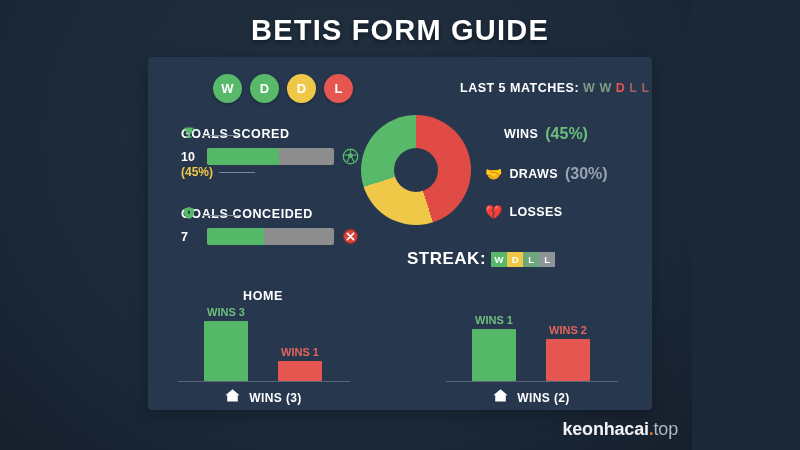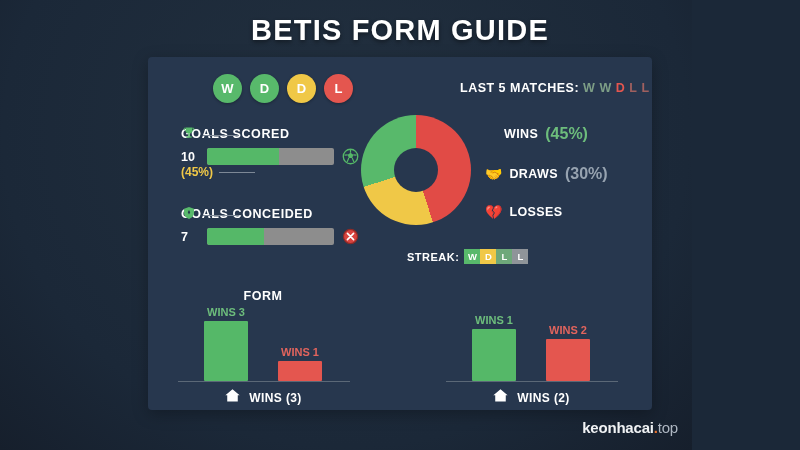--- a/index.html
+++ b/index.html
@@ -89,21 +89,21 @@
 
   
   .right-leg { position: absolute; display: flex; align-items: center; gap: 7px; white-space: nowrap; }
   .leg-label { color: #ffffff; font-size: 12.5px; font-weight: bold; letter-spacing: .4px; }
   .leg-pct-green { color: #6dbd7c; font-weight: bold; }
   .leg-pct-grey { color: #97a3b0; font-weight: bold; }
   .emoji { font-size: 14px; line-height: 1; }
 
   
   .streak { position: absolute; left: 259px; top: 192px; display: flex; align-items: center; gap: 5px; }
-  .streak-label { color: #ffffff; font-size: 11px; font-weight: bold; letter-spacing: .5px; }
+  .streak-label { color: #ffffff; font-size: 17px; font-weight: bold; letter-spacing: .5px; }
   .chips { display: flex; }
   .chip {
     width: 16px; height: 15px;
     display: flex; align-items: center; justify-content: center;
     color: #ffffff; font-size: 9.5px; font-weight: bold;
   }
 
   
   .chart { position: absolute; width: 190px; height: 120px; }
   .chart-title {
@@ -124,21 +124,21 @@
   
   .wm-left {
     position: absolute; left: 0; top: 424px;
     background: #ffffff; padding: 3px 8px 3px 6px;
     color: #3b46d6; font-size: 16px; font-weight: bold;
     font-style: italic; letter-spacing: -.3px;
   }
   .wm-left .dot { color: #e3502f; }
   .wm-right {
     position: absolute; right: 14px; top: 419px;
-    font-size: 15px; letter-spacing: -.2px;
+    font-size: 18px; letter-spacing: -.2px;
   }
   .wm-right .a { color: #f0f2f4; font-weight: bold; }
   .wm-right .d { color: #e3702f; font-weight: bold; }
   .wm-right .b { color: #aeb7c2; }
 </style>
 </head>
 <body>
 
 <div id="stage">
 
@@ -242,21 +242,21 @@
       <span class="streak-label">STREAK:</span>
       <span class="chips" id="streakChips">
           <span class="chip" style="background: rgb(88, 185, 107);">W</span>
           <span class="chip" style="background: rgb(240, 200, 71);">D</span>
           <span class="chip" style="background: rgb(110, 168, 122);">L</span>
           <span class="chip" style="background: rgb(143, 148, 153);">L</span>
         </span>
     </div>
 
     <div class="chart" style="left:20px; top:232px;">
-      <div class="chart-title">FORM</div>
+      <div class="chart-title">HOME</div>
       <div class="plot" id="plot0">
           <div class="bar-slot" style="left: 18px;">
             <div class="bar-cap" style="color: rgb(109, 189, 124); text-align: center;">WINS 3</div>
             <div class="bar" style="height: 60px; background: rgb(85, 184, 104);"></div>
           </div>
           <div class="bar-slot" style="left: 92px;">
             <div class="bar-cap" style="color: rgb(226, 100, 93);">WINS 1</div>
             <div class="bar" style="height: 20px; background: rgb(228, 86, 79);"></div>
           </div>
         </div>

